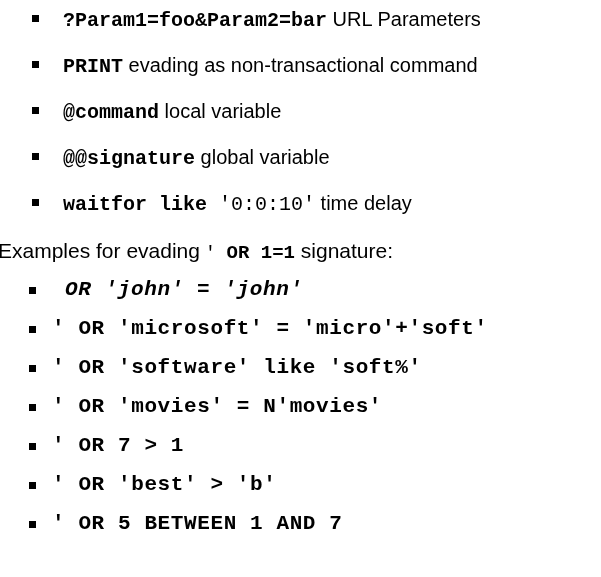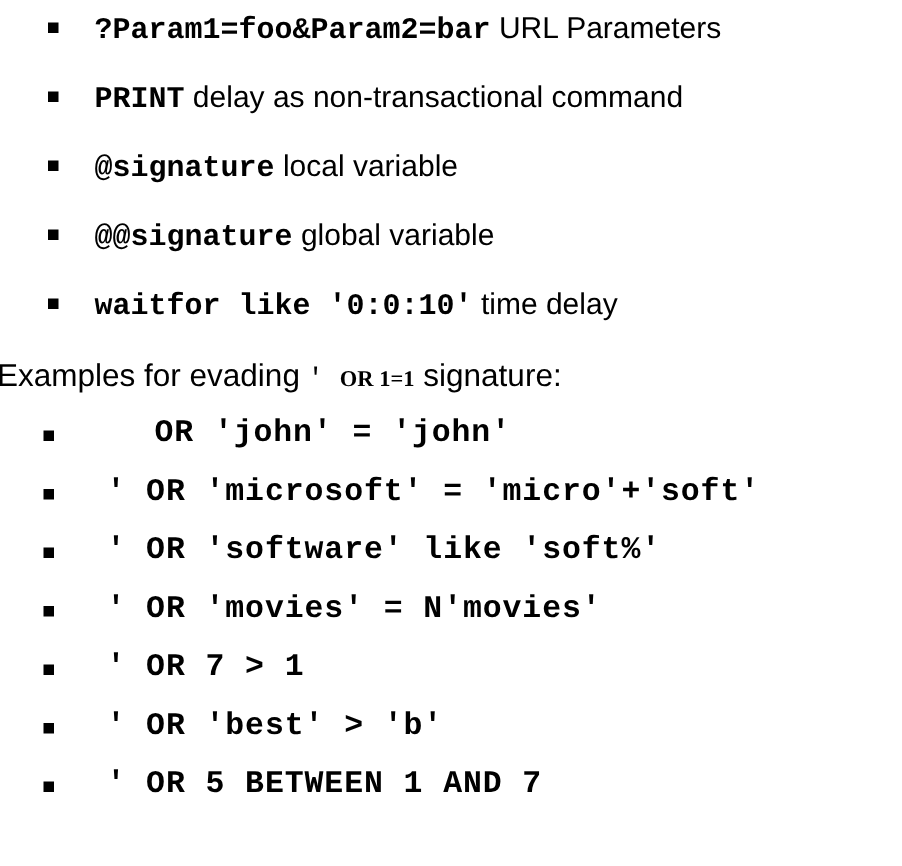--- a/index.html
+++ b/index.html
@@ -45,21 +45,21 @@
   }
   .list1 .bullet { left: 32px; }
   .code {
     font-family: "Liberation Mono", monospace;
     font-weight: bold;
     font-size: 20px;
     white-space: pre;
   }
   .code-literal {
     font-family: "Liberation Mono", monospace;
-    font-weight: bold;
+    font-weight: normal;
     font-size: 20px;
     white-space: pre;
   }
   .plain {
     font-family: "Liberation Sans", sans-serif;
     font-size: 20px;
   }
   
   .heading {
     margin: 12px 0 9px -2px;
@@ -67,32 +67,32 @@
     line-height: 30px;
   }
   .hcode-q {
     font-family: "Liberation Mono", monospace;
     font-weight: normal;
     font-size: 18px;
     white-space: pre;
     margin-left: 5px;
   }
   .hcode {
-    font-family: Liberation Serif, serif;
+    font-family: Liberation Mono, monospace;
     font-weight: bold;
-    font-size: 15px;
+    font-size: 19px;
     white-space: pre;
     margin-top: 48px;
   }
   
   .list2 li {
-    padding-left: 71px;
+    padding-left: 52px;
     margin-bottom: 13px;
   }
-  .list2 li.first-item { padding-left: 103px; }
+  .list2 li.first-item { padding-left: 65px; font-style: italic; }
   .list2 .bullet { left: 29px; top: 10px; }
   .code2 {
     font-family: "Liberation Mono", monospace;
     font-weight: bold;
     font-size: 21px;
     letter-spacing: 0.6px;
     white-space: pre;
   }
 </style>
 </head>
@@ -100,25 +100,25 @@
 
 <div class="page">
 
   <ul class="blist list1">
     <li>
       <span class="bullet"></span>
       <span class="code">?Param1=foo&amp;Param2=bar</span><span class="plain"> URL Parameters</span>
     </li>
     <li>
       <span class="bullet"></span>
-      <span class="code">PRINT</span><span class="plain"> delay as non-transactional command</span>
+      <span class="code">PRINT</span><span class="plain"> evading as non-transactional command</span>
     </li>
     <li>
       <span class="bullet"></span>
-      <span class="code">@signature</span><span class="plain"> local variable</span>
+      <span class="code">@command</span><span class="plain"> local variable</span>
     </li>
     <li>
       <span class="bullet"></span>
       <span class="code">@@signature</span><span class="plain"> global variable</span>
     </li>
     <li>
       <span class="bullet"></span>
       <span class="code">waitfor like</span><span class="code-literal"> '0:0:10'</span><span class="plain"> time delay</span>
     </li>
   </ul>

